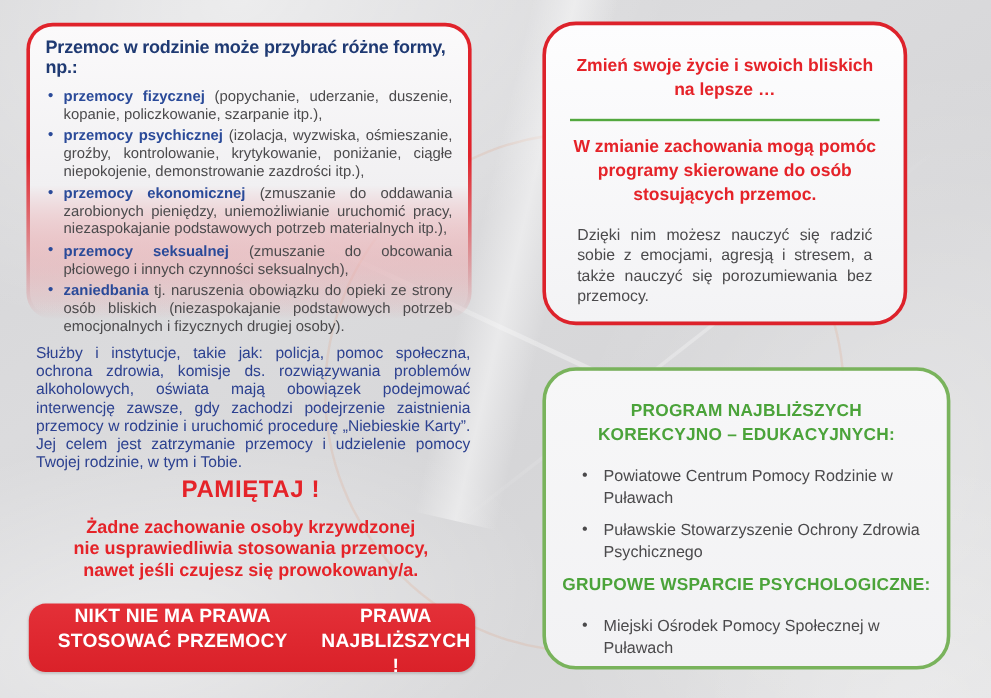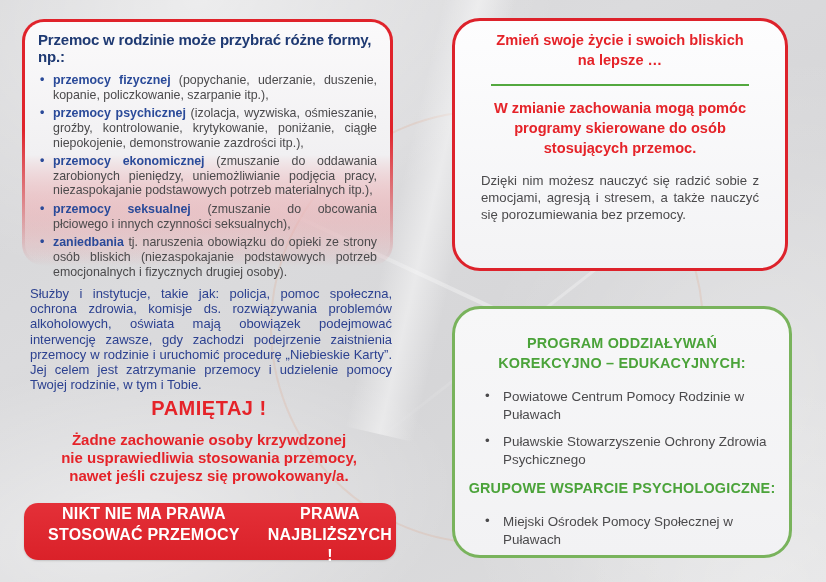--- a/index.html
+++ b/index.html
@@ -54,23 +54,23 @@
     font-size:15px;font-weight:bold;color:#e52329;line-height:1.2;}
 
   
   .banner{position:absolute;left:24px;top:503px;width:372px;height:57px;border-radius:14px;
     background:linear-gradient(180deg,#e43038 0%,#da2129 100%);
     display:flex;justify-content:center;text-align:center;
     color:#ffffff;font-weight:bold;font-size:16px;line-height:1.32;letter-spacing:.2px;
     box-shadow:0 1px 2px rgba(0,0,0,.15);}
 
   
-  .change-box{position:absolute;left:452px;top:18px;width:336px;height:253px;box-sizing:border-box;
+  .change-box{position:absolute;left:452px;top:18px;width:304px;height:253px;box-sizing:border-box;
     border:3px solid #dd222b;border-radius:28px;
-    background:linear-gradient(180deg,#fdfdfe,#f3f3f5);padding:10px 16px 0;}
+    background:linear-gradient(180deg,#fdfdfe,#f3f3f5);padding:25px 16px 0;}
   .red-h{text-align:center;color:#e52329;font-weight:bold;font-size:14.6px;line-height:1.35;}
   .divider{width:258px;height:2px;background:#53a83f;margin:14px auto 13px;}
   .change-body{margin:15px 10px 0;font-size:13.2px;color:#4b4a4c;text-align:justify;line-height:1.28;}
 
   
   .program-box{position:absolute;left:452px;top:306px;width:340px;height:252px;box-sizing:border-box;
     border:3px solid #79b35c;border-radius:28px;
     background:linear-gradient(180deg,#f7f7f8,#f2f2f4);padding:24px 0 0;}
   .green-h{text-align:center;color:#4ba33a;font-weight:bold;font-size:14.4px;line-height:1.4;letter-spacing:.2px;}
   .program-list{margin:15px 16px 0 48px;padding:0;list-style:none;}
@@ -92,21 +92,21 @@
   <div class="streak streak1"></div>
   <div class="streak streak2"></div>
   <div class="streak streak3"></div>
 
   <div class="forms-border">
     <div class="forms-inner">
       <div class="forms-title">Przemoc w rodzinie może przybrać różne formy, np.:</div>
       <ul class="forms-list">
         <li class="forms-item"><span class="lead">przemocy fizycznej</span><span> (popychanie, uderzanie, duszenie, kopanie, policzkowanie, szarpanie itp.),</span></li>
         <li class="forms-item"><span class="lead">przemocy psychicznej</span><span> (izolacja, wyzwiska, ośmieszanie, groźby, kontrolowanie, krytykowanie, poniżanie, ciągłe niepokojenie, demonstrowanie zazdrości itp.),</span></li>
-        <li class="forms-item"><span class="lead">przemocy ekonomicznej</span><span> (zmuszanie do oddawania zarobionych pieniędzy, uniemożliwianie podjęcia pracy, niezaspokajanie podstawowych potrzeb materialnych itp.),</span></li>
+        <li class="forms-item"><span class="lead">przemocy ekonomicznej</span><span> (zmuszanie do oddawania zarobionych pieniędzy, uniemożliwianie uruchomić pracy, niezaspokajanie podstawowych potrzeb materialnych itp.),</span></li>
         <li class="forms-item"><span class="lead">przemocy seksualnej</span><span> (zmuszanie do obcowania płciowego i innych czynności seksualnych),</span></li>
         <li class="forms-item"><span class="lead">zaniedbania</span><span> tj. naruszenia obowiązku do opieki ze strony osób bliskich (niezaspokajanie podstawowych potrzeb emocjonalnych i fizycznych drugiej osoby).</span></li>
       </ul>
     </div>
   </div>
 
   <div class="services"><span class="seg-b">Służby i instytucje</span><span>, takie jak: policja, pomoc społeczna, ochrona zdrowia, komisje ds. rozwiązywania problemów alkoholowych, oświata mają obowiązek podejmować interwencję zawsze, gdy zachodzi podejrzenie zaistnienia przemocy w rodzinie i uruchomić procedurę </span><span class="seg-b">„Niebieskie Karty”</span><span>. Jej celem jest zatrzymanie przemocy i udzielenie pomocy Twojej rodzinie, </span><span class="seg-b">w tym i Tobie.</span></div>
 
   <div class="remember-heading">PAMIĘTAJ !</div>
   <div class="remember-lines">
@@ -129,21 +129,21 @@
     <div class="red-h">
       <div>W zmianie zachowania mogą pomóc</div>
       <div>programy skierowane do osób</div>
       <div>stosujących przemoc.</div>
     </div>
     <div class="change-body">Dzięki nim możesz nauczyć się radzić sobie z emocjami, agresją i stresem, a także nauczyć się porozumiewania bez przemocy.</div>
   </div>
 
   <div class="program-box">
     <div class="green-h">
-      <div>PROGRAM ODDZIAŁYWAŃ</div>
+      <div>PROGRAM NAJBLIŻSZYCH</div>
       <div>KOREKCYJNO – EDUKACYJNYCH:</div>
     </div>
     <ul class="program-list">
       <li class="program-item">Powiatowe Centrum Pomocy Rodzinie w Puławach</li>
       <li class="program-item">Puławskie Stowarzyszenie Ochrony Zdrowia Psychicznego</li>
     </ul>
     <div class="green-h green-h2">GRUPOWE WSPARCIE PSYCHOLOGICZNE:</div>
     <ul class="program-list">
       <li class="program-item">Miejski Ośrodek Pomocy Społecznej w Puławach</li>
     </ul>

